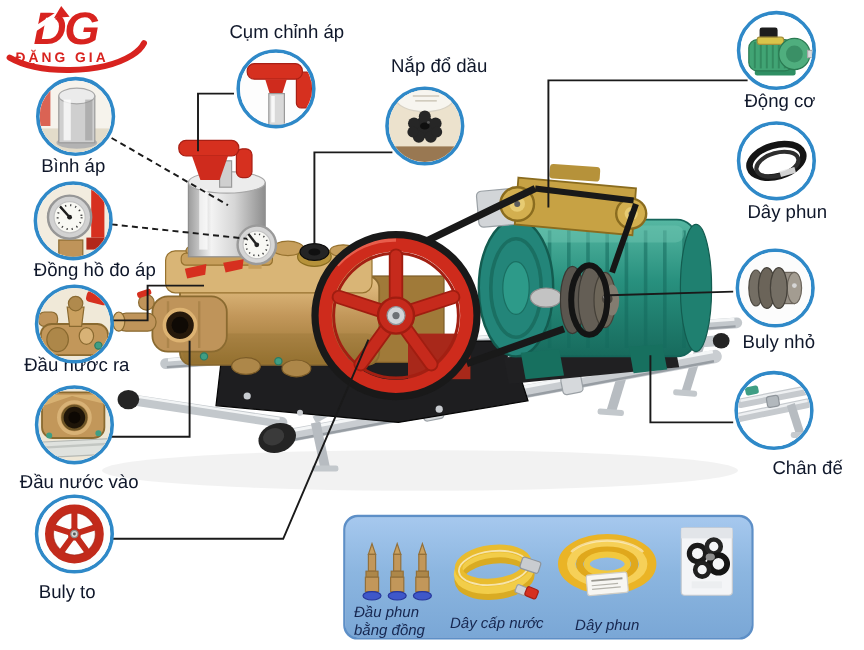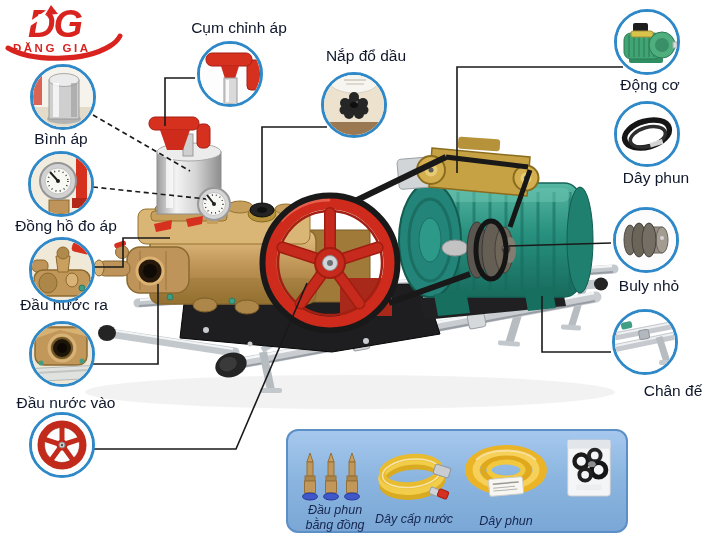--- a/index.html
+++ b/index.html
@@ -9,21 +9,21 @@
   .callout{position:absolute;width:66px;height:66px;box-sizing:border-box;
            border:3px solid #2f89c8;border-radius:50%;background:#fff;overflow:hidden;}
   .callout svg{display:block;}
   .plabel{position:absolute;font-size:15.5px;line-height:1.15;color:#0f172a;
           text-align:center;white-space:nowrap;z-index:4;}
   .logo{position:absolute;left:4px;top:2px;width:122px;height:62px;z-index:4;}
   .acc-panel{position:absolute;left:286px;top:429px;width:342px;height:104px;box-sizing:border-box;
              background:linear-gradient(180deg,#a6c8ee 0%,#8cb6e0 45%,#7aa7d6 100%);
              border:2px solid #5d8fc7;border-radius:12px;z-index:3;}
   .acc-item-icon{position:absolute;}
-  .acc-label{position:absolute;font-style:italic;font-size:12.5px;line-height:1.2;color:#16264f;text-align:center;}
+  .acc-label{position:absolute;font-style:italic;font-size:12.5px;line-height:1.2;color:#16264f;}
   .z-top{z-index:5;}
 </style>
 </head>
 <body>
 
 <div class="stage">
 
   <svg class="scene" width="720" height="542" viewBox="0 0 720 542">
     <defs>
       <linearGradient id="gSilver" x1="0" y1="0" x2="1" y2="0">
@@ -389,23 +389,24 @@
     </svg>
   </div>
 
   <div class="plabel" style="left:179px;top:19px;width:120px">Cụm chỉnh áp</div>
   <div class="plabel" style="left:306px;top:47px;width:120px">Nắp đổ dầu</div>
   <div class="plabel" style="left:590px;top:76px;width:120px">Động cơ</div>
   <div class="plabel" style="left:592px;top:169px;width:128px">Dây phun</div>
   <div class="plabel" style="left:586px;top:277px;width:126px">Buly nhỏ</div>
   <div class="plabel" style="left:610px;top:382px;width:126px">Chân đế</div>
   <div class="plabel" style="left:0px;top:130px;width:122px">Bình áp</div>
-  <div class="plabel" style="left:2px;top:217px;width:128px">Đồng hồ đo áp</div>
+  <div class="plabel" style="left:15px;top:217px;width:128px">Đồng hồ đo áp</div>
   <div class="plabel" style="left:3px;top:394px;width:126px">Đầu nước vào</div>
   <div class="plabel" style="left:2px;top:296px;width:124px">Đầu nước ra</div>
+  <div class="plabel" style="left:0px;top:485px;width:112px">Buly to</div>
 
   <div class="acc-panel">
     <svg class="acc-item-icon" style="left:12px;top:19px" width="62" height="54" viewBox="0 0 62 54">
       <g stroke="#93703a">
         <polygon points="7,12 13,12 10,3" fill="#caa05f"></polygon>
         <rect x="7" y="12" width="6" height="14" fill="#c2975a"></rect>
         <rect x="5" y="26" width="10" height="5" fill="#ad8749"></rect>
         <rect x="4.5" y="31" width="11" height="12" fill="#c2975a"></rect>
         <polygon points="28,12 34,12 31,3" fill="#caa05f"></polygon>
         <rect x="28" y="12" width="6" height="14" fill="#c2975a"></rect>

